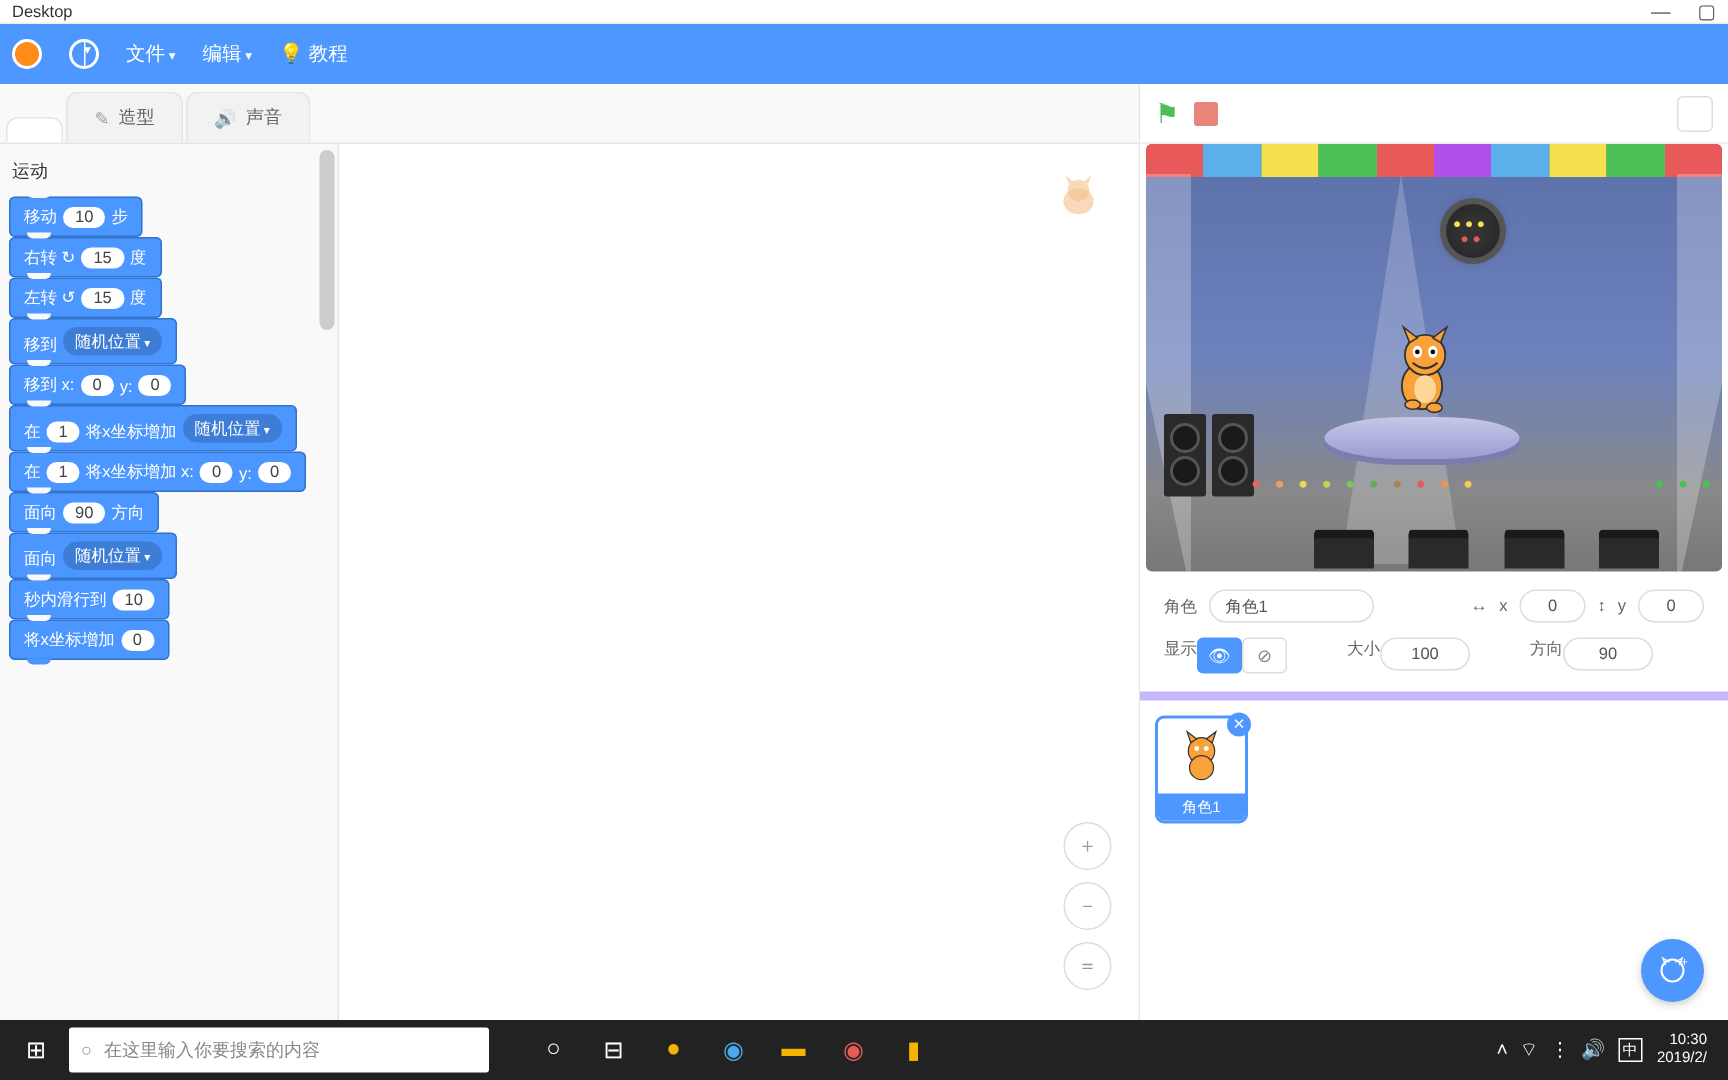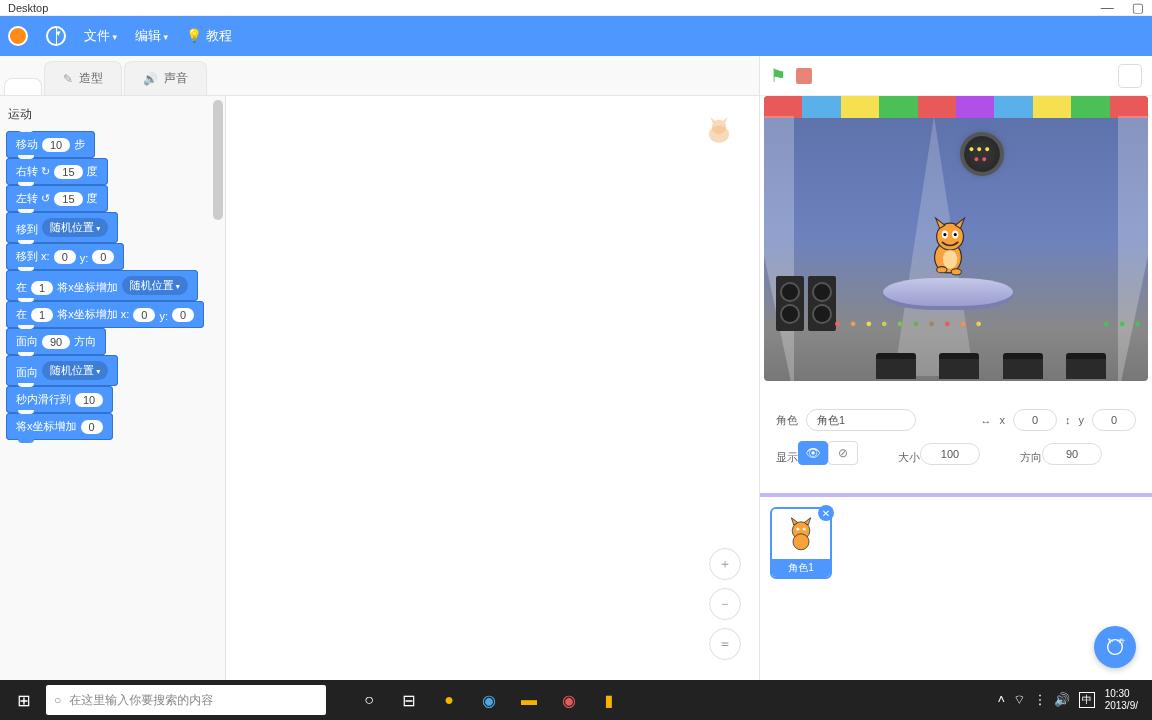--- a/index.html
+++ b/index.html
@@ -54,39 +54,39 @@
 .cat-sprite{position:absolute;bottom:100px;left:48%;transform:translateX(-50%)}
 .speaker{position:absolute;bottom:50px;width:28px;height:55px;background:#2a2a2a;border-radius:2px}
 .speaker::before,.speaker::after{content:"";position:absolute;left:50%;transform:translateX(-50%);width:16px;height:16px;border:2px solid #555;border-radius:50%;background:#1a1a1a}
 .speaker::before{top:6px}.speaker::after{top:28px}
 .spk1{left:12px}.spk2{left:44px}
 .bulbs{position:absolute;bottom:52px;left:0;right:0;height:12px}
 .bulbs::before{content:"● ● ● ● ● ● ● ● ● ●";position:absolute;left:70px;font-size:11px;letter-spacing:3px;background:linear-gradient(90deg,#e85a5a,#f5e050,#4cbf56,#e85a5a,#f5e050);-webkit-background-clip:text;color:transparent}
 .bulbs::after{content:"● ● ●";position:absolute;right:4px;font-size:11px;letter-spacing:3px;color:#4cbf56}
 .monitors{position:absolute;bottom:2px;left:100px;right:30px;display:flex;justify-content:space-around}
 .mon{width:40px;height:26px;background:#2a2a2a;border-radius:3px 3px 0 0;border-top:6px solid #1a1a1a}
-.sprite-props{padding:28px 16px;display:grid;grid-template-columns:auto 1fr auto auto auto auto auto auto;gap:10px 8px;align-items:center;font-size:11px;color:#666;border-bottom:4px solid #c4b5fd}
+.sprite-props{padding:12px 16px;display:grid;grid-template-columns:auto 1fr auto auto auto auto auto auto;gap:10px 8px;align-items:center;font-size:11px;color:#666;border-bottom:6px solid #c4b5fd}
 .prop-input{border:1px solid #ddd;border-radius:16px;padding:4px 10px;text-align:center;font-size:11px;width:60px;color:#555}
 .prop-input.wide{width:110px;text-align:left}
-.row2{grid-column:1/-1;display:flex;align-items:flex-end;}
+.row2{grid-column:1/-1;display:flex;align-items:flex-start;}
 .vis-btn{width:30px;height:24px;border:1px solid #ddd;border-radius:4px;display:flex;align-items:center;justify-content:center;font-size:12px;color:#888}
 .vis-btn.active{background:#4d97ff;color:#fff;border-color:#4d97ff}
 .sprite-list{flex:1;padding:10px;position:relative}
 .sprite-thumb{width:62px;border:2px solid #4d97ff;border-radius:6px;padding:4px;text-align:center;position:relative;background:#fff}
 .sprite-thumb .del{position:absolute;top:-4px;right:-4px;width:16px;height:16px;background:#4d97ff;color:#fff;border-radius:50%;font-size:10px;display:flex;align-items:center;justify-content:center}
 .sprite-thumb .name{background:#4d97ff;color:#fff;font-size:10px;padding:2px;margin:3px -4px -4px;border-radius:0 0 4px 4px}
 .add-sprite{position:absolute;bottom:12px;right:16px;width:42px;height:42px;background:#4d97ff;border-radius:50%;display:flex;align-items:center;justify-content:center;color:#fff;font-size:18px;box-shadow:0 2px 6px rgba(0,0,0,.2)}
 .taskbar{height:40px;background:#222;display:flex;align-items:center;padding:0 6px;gap:4px;color:#fff}
 .win-start{width:36px;height:36px;display:flex;align-items:center;justify-content:center;font-size:16px}
 .search-box{width:280px;height:30px;background:#fff;border-radius:2px;display:flex;align-items:center;padding:0 8px;gap:8px;color:#888;font-size:12px}
 .task-icons{display:flex;gap:2px;margin-left:20px}
 .task-icon{width:38px;height:38px;display:flex;align-items:center;justify-content:center;font-size:16px}
 .tray{margin-left:auto;display:flex;align-items:center;gap:10px;font-size:11px;padding-right:8px}
 .tray-icons{display:flex;gap:8px;font-size:13px}
-.clock{font-size:10px;line-height:1.2}
+.clock{text-align:right;font-size:10px;line-height:1.2}
 svg.cat{width:62px;height:62px}
 svg.cat-sm{width:36px;height:36px}
 svg.cat-tiny{width:48px;height:40px}
 </style>
 </head>
 <body>
 
 <div class="titlebar">
   <span class="titlebar-title">Desktop</span>
   <div class="titlebar-ctrl">
@@ -310,16 +310,16 @@
   <div class="tray">
     <div class="tray-icons">
       <span>˄</span>
       <span>⌔</span>
       <span>⋮</span>
       <span>🔊</span>
       <span style="border:1px solid #fff;padding:0 2px;font-size:10px">中</span>
     </div>
     <div class="clock">
       <div>10:30</div>
-      <div>2013/9/</div>
+      <div>2019/2/</div>
     </div>
   </div>
 </div>
 
 </body></html>

